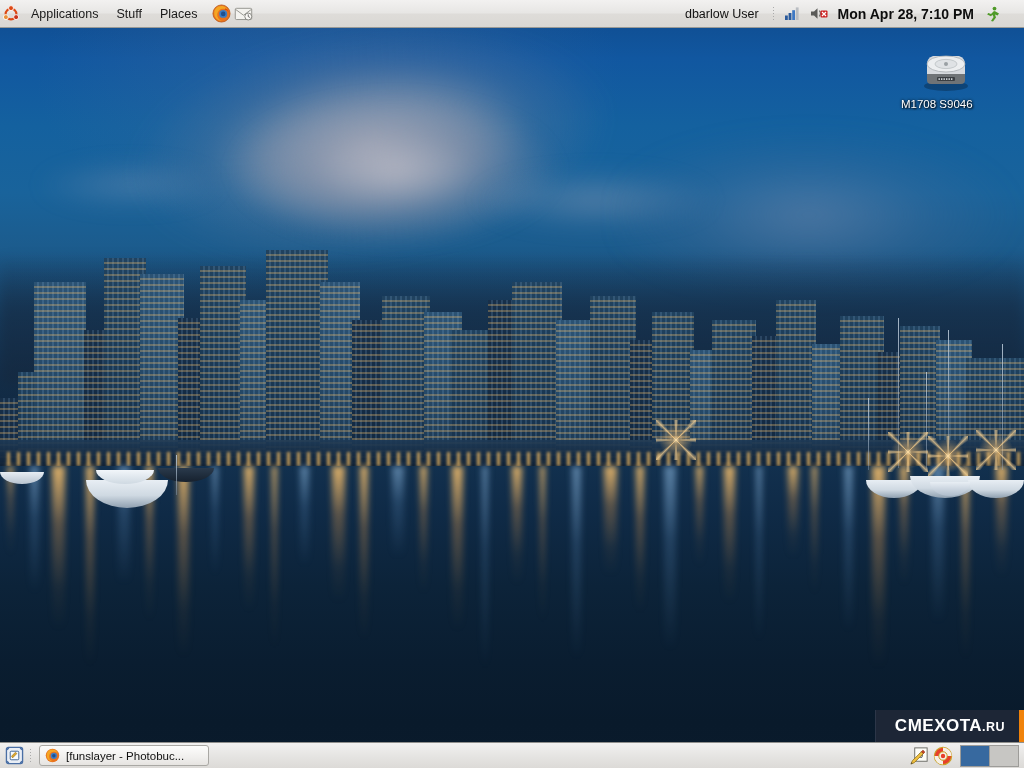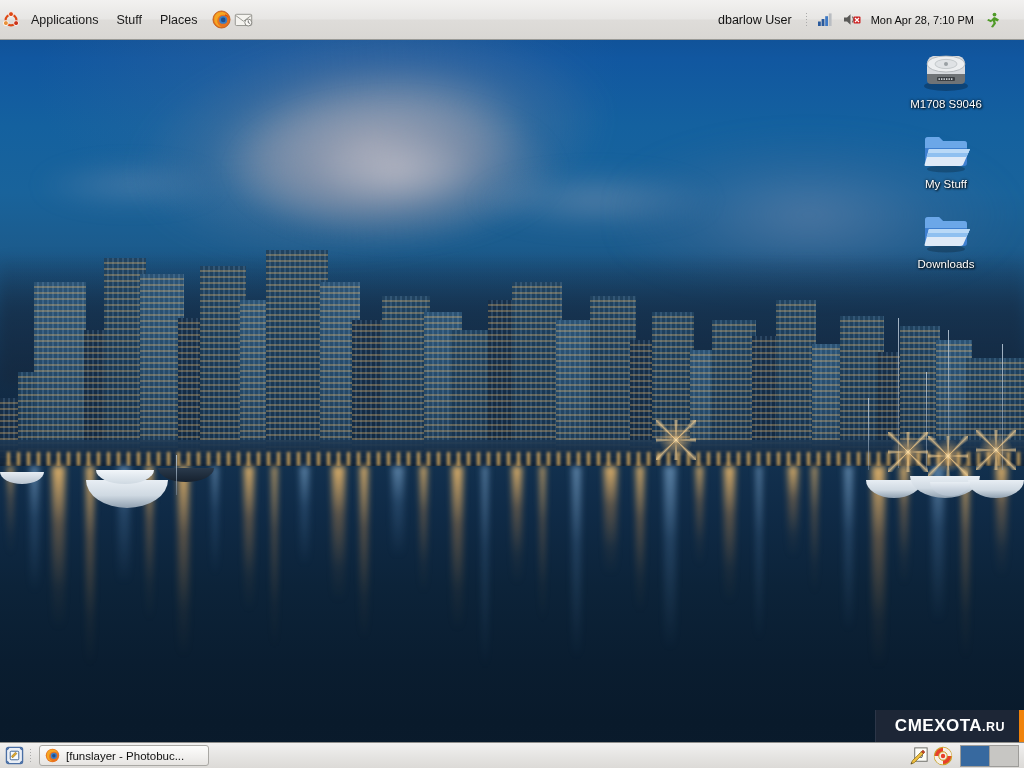--- a/index.html
+++ b/index.html
@@ -97,41 +97,41 @@
   }
   .dome {
     position: absolute; left: 672px; top: 404px; width: 160px; height: 46px;
     background: radial-gradient(ellipse 80% 120% at 50% 100%, #b9cbd8 0%, #8da6b8 45%, #5d7a90 75%, #3d5568 100%);
     border-radius: 80px 80px 0 0;
     opacity: .92;
   }
 
   
   #top-panel {
-    position: absolute; left: 0; top: 0; width: 1024px; height: 40px;
+    position: absolute; left: 0; top: 0; width: 1024px; height: 28px;
     background: linear-gradient(to bottom, #f2f1f0 0%, #e7e6e4 48%, #dedcd9 52%, #d9d7d3 100%);
     border-bottom: 1px solid #9a9a96;
     display: flex; align-items: center;
     font-size: 12px; color: #111;
     z-index: 50;
   }
   .menu-item {
     padding: 3px 8px; margin: 0 1px; cursor: default;
     font-size: 12.5px; color: #1a1a1a; white-space: nowrap;
   }
   .panel-sep { width: 1px; height: 14px; margin: 0 4px;
     background: repeating-linear-gradient(to bottom, #aaa 0 1px, transparent 1px 3px); }
   .launcher { width: 22px; height: 22px; display: flex; align-items: center; justify-content: center; cursor: pointer; }
   .panel-right { margin-left: auto; display: flex; align-items: center; padding-right: 20px; gap: 4px; }
-  .clock { font-size: 11px; font-weight: normal; color: #0d0d0d; white-space: nowrap; padding: 0 4px; }
+  .clock { font-size: 14px; font-weight: bold; color: #0d0d0d; white-space: nowrap; padding: 0 4px; }
   .username { font-size: 12.5px; color: #111; padding: 0 6px; white-space: nowrap; }
 
   
   .desk-icon {
-    position: absolute; width: 96px; text-align: center; cursor: pointer;
+    position: absolute; width: 96px; text-align: left; cursor: pointer;
     z-index: 10;
   }
   .desk-icon .glyph { height: 50px; display: flex; align-items: flex-end; justify-content: center; }
   .desk-icon .label {
     display: inline-block; margin-top: 3px;
     font-size: 11.5px; color: #ffffff;
     text-shadow: 0 0 3px rgba(0,0,0,0.95), 1px 1px 2px rgba(0,0,0,0.9);
     padding: 1px 3px; border-radius: 2px; line-height: 1.2;
   }
 
@@ -366,47 +366,21 @@
         <rect x="22" y="28.2" width="1.4" height="1.8" fill="#c8ccd0"></rect>
         <rect x="24.5" y="28.2" width="1.4" height="1.8" fill="#c8ccd0"></rect>
         <rect x="27" y="28.2" width="1.4" height="1.8" fill="#c8ccd0"></rect>
         <rect x="29.5" y="28.2" width="1.4" height="1.8" fill="#c8ccd0"></rect>
         <rect x="32" y="28.2" width="1.4" height="1.8" fill="#c8ccd0"></rect>
       </svg>
     </div>
     <div class="label">M1708 S9046</div>
   </div>
 
-  <div class="desk-icon" style="left:898px; top:124px;">
-    <div class="glyph">
-      <svg width="52" height="44" viewBox="0 0 52 44">
-        <ellipse cx="26" cy="39" rx="19" ry="3.6" fill="rgba(0,0,0,0.22)"></ellipse>
-        <path d="M5 10 Q5 7 8 7 L19 7 L23 11 L44 11 Q47 11 47 14 L47 33 Q47 36 44 36 L8 36 Q5 36 5 33 Z" fill="#3e7fd0"></path>
-        <path d="M5 10 Q5 7 8 7 L19 7 L23 11 L44 11 Q47 11 47 14 L47 18 L5 18 Z" fill="#6ba7e8"></path>
-        <path d="M9 19 L50 19 L43 35 Q42 36 40 36 L6 36 Q4 36 4.6 34.4 Z" fill="#dfeaf7"></path>
-        <path d="M9 19 L50 19 L46.5 27 L6.5 27 Z" fill="#8fc0f0"></path>
-        <path d="M9 19 L50 19 L48.3 23 L7.8 23 Z" fill="#b9d9f7"></path>
-      </svg>
-    </div>
-    <div class="label">My Stuff</div>
-  </div>
-
-  <div class="desk-icon" style="left:898px; top:204px;">
-    <div class="glyph">
-      <svg width="52" height="44" viewBox="0 0 52 44">
-        <ellipse cx="26" cy="39" rx="19" ry="3.6" fill="rgba(0,0,0,0.22)"></ellipse>
-        <path d="M5 10 Q5 7 8 7 L19 7 L23 11 L44 11 Q47 11 47 14 L47 33 Q47 36 44 36 L8 36 Q5 36 5 33 Z" fill="#3e7fd0"></path>
-        <path d="M5 10 Q5 7 8 7 L19 7 L23 11 L44 11 Q47 11 47 14 L47 18 L5 18 Z" fill="#6ba7e8"></path>
-        <path d="M9 19 L50 19 L43 35 Q42 36 40 36 L6 36 Q4 36 4.6 34.4 Z" fill="#dfeaf7"></path>
-        <path d="M9 19 L50 19 L46.5 27 L6.5 27 Z" fill="#8fc0f0"></path>
-        <path d="M9 19 L50 19 L48.3 23 L7.8 23 Z" fill="#b9d9f7"></path>
-      </svg>
-    </div>
-    <div class="label">Downloads</div>
-  </div>
+
 
   <div id="watermark">
     <div class="wm-text"><span>CMEXOTA</span><span class="tld">.RU</span></div>
     <div class="wm-bar"></div>
   </div>
 
   <div id="bottom-panel">
     <div class="show-desktop" title="Show Desktop">
       <svg width="19" height="19" viewBox="0 0 20 20">
         <rect x="1.5" y="1.5" width="17" height="17" rx="2" fill="#e9eef5" stroke="#4a6fa5" stroke-width="1.4"></rect>

